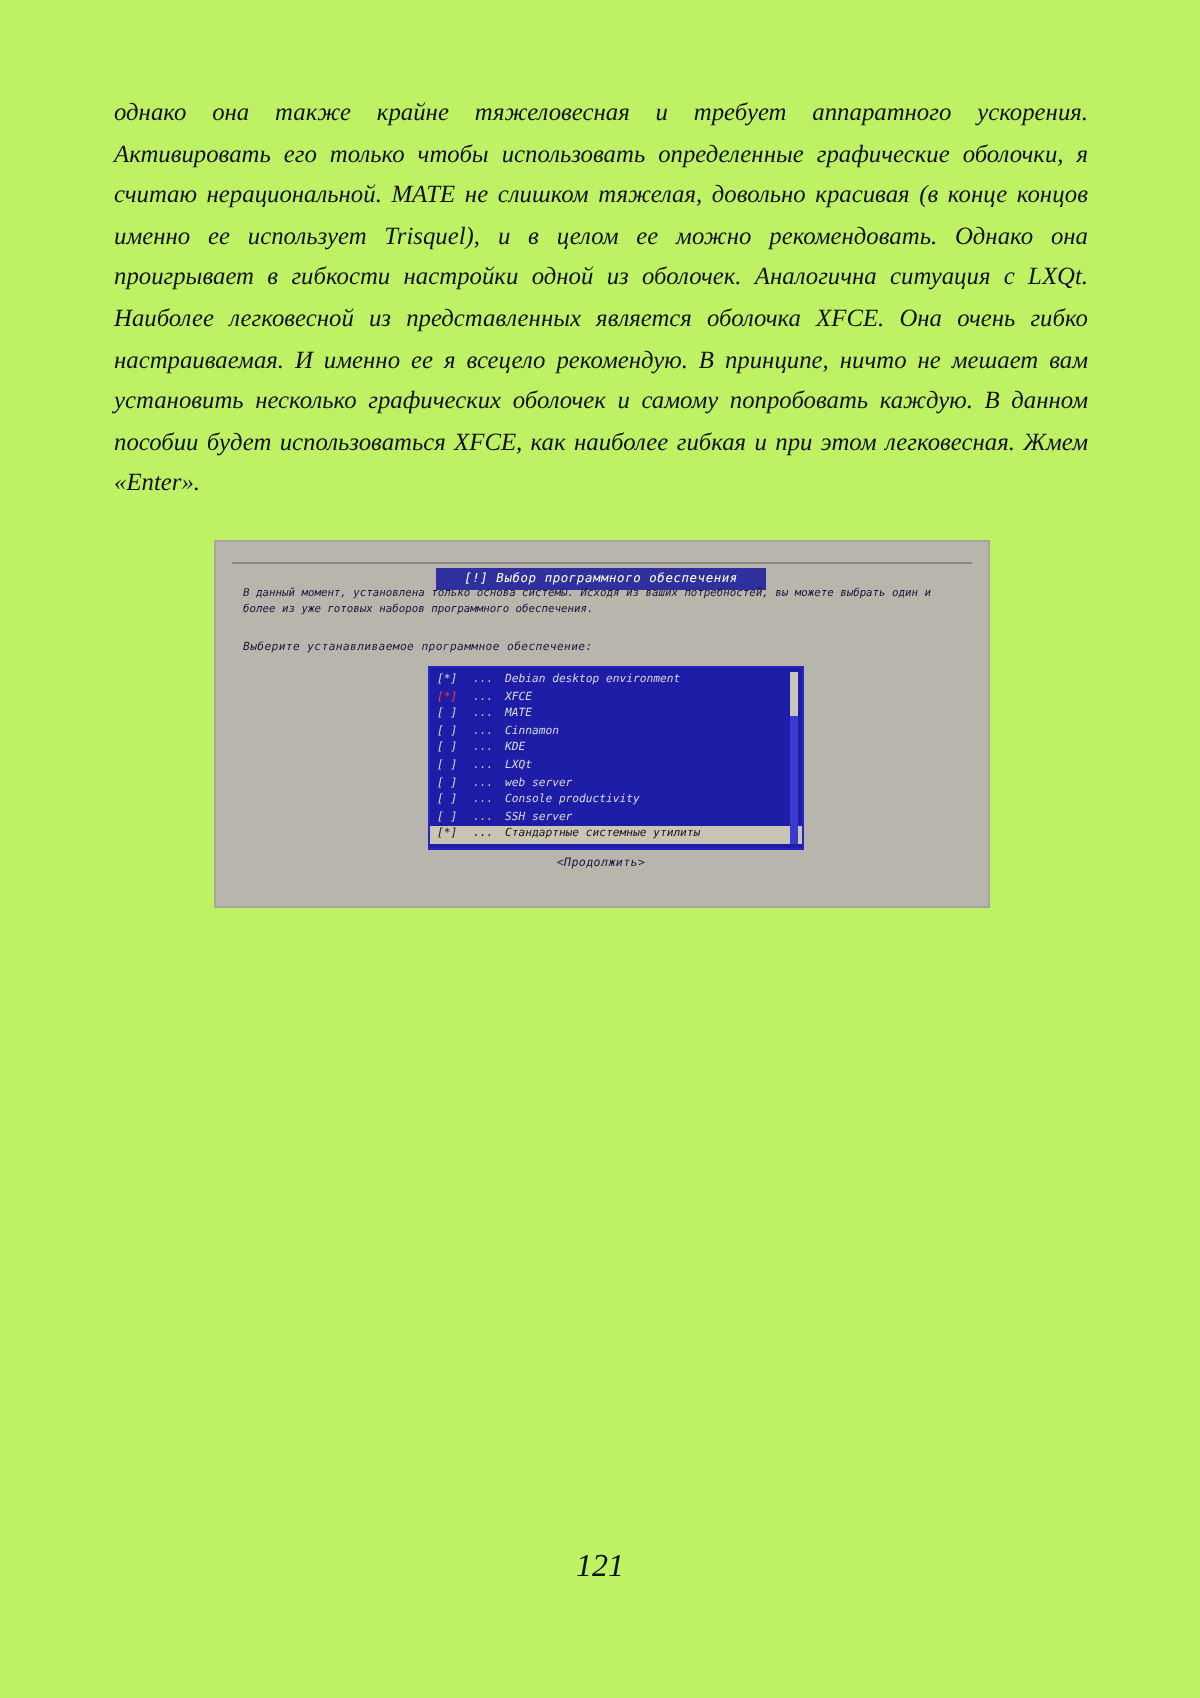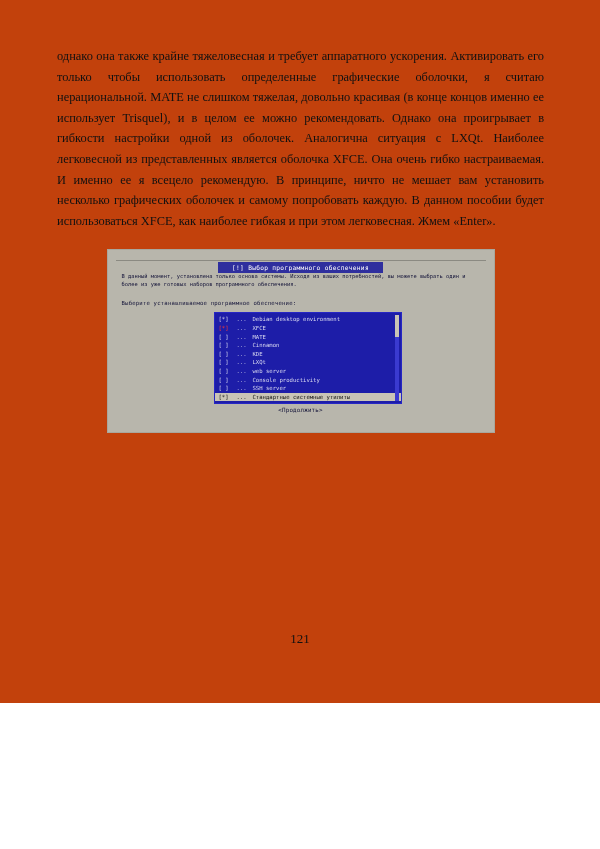--- a/index.html
+++ b/index.html
@@ -12,22 +12,23 @@
     height: 849px;
     font-family: "Liberation Serif", serif;
     color: #000000;
     position: relative;
     overflow: hidden;
   }
   .page {
     position: absolute;
     left: 0; top: 0;
     width: 600px;
-    height: 703px;
-    background: #c2410c;
+    height: 849px;
+    background: #bef264;
+    font-style: italic;
   }
   .content {
     position: absolute;
     left: 57px;
     top: 46px;
     width: 487px;
   }
   p.body-par {
     margin: 0 0 0 0;
     font-size: 12.4px;
@@ -171,21 +172,21 @@
   }
   .after-figure {
     margin-top: 28px;
   }
   .page-number {
     position: absolute;
     bottom: 56px;
     left: 0;
     width: 600px;
     text-align: center;
-    font-size: 13px;
+    font-size: 16px;
     font-family: "Liberation Serif", serif;
     color: #111;
   }
 </style>
 </head>
 <body>
 
 <div class="page">
   <div class="content">
 

